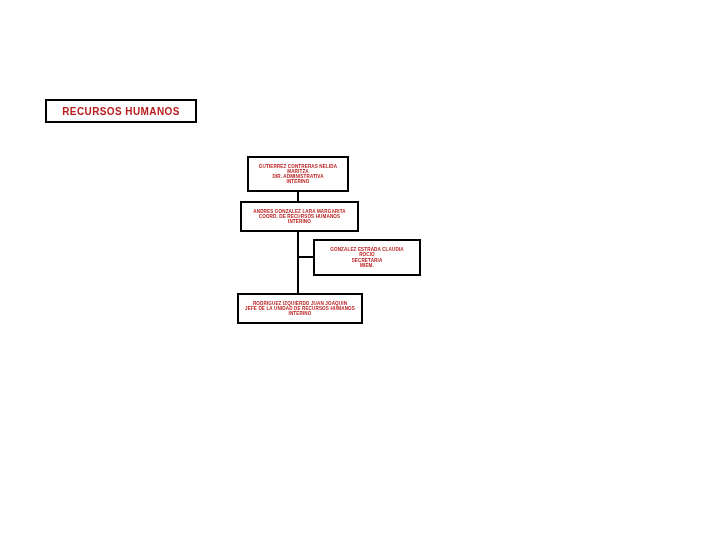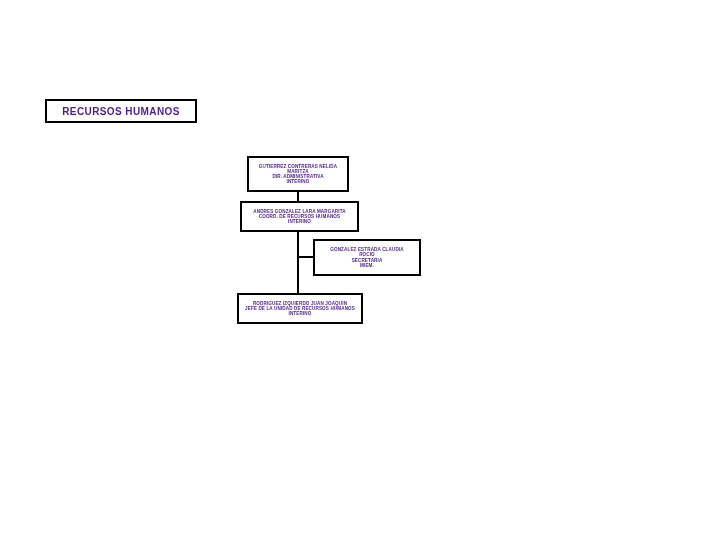--- a/index.html
+++ b/index.html
@@ -8,21 +8,21 @@
     padding: 0;
     background: #ffffff;
   }
   #slide {
     position: relative;
     width: 674px;
     height: 540px;
     background: #ffffff;
     overflow: hidden;
     font-family: "Liberation Sans", sans-serif;
-    color: #4c1d95;
+    color: #b91c1c;
   }
 
   
   .title-box {
     position: absolute;
     left: 45px;
     top: 99px;
     width: 152px;
     height: 24px;
     border: 2px solid #000000;

